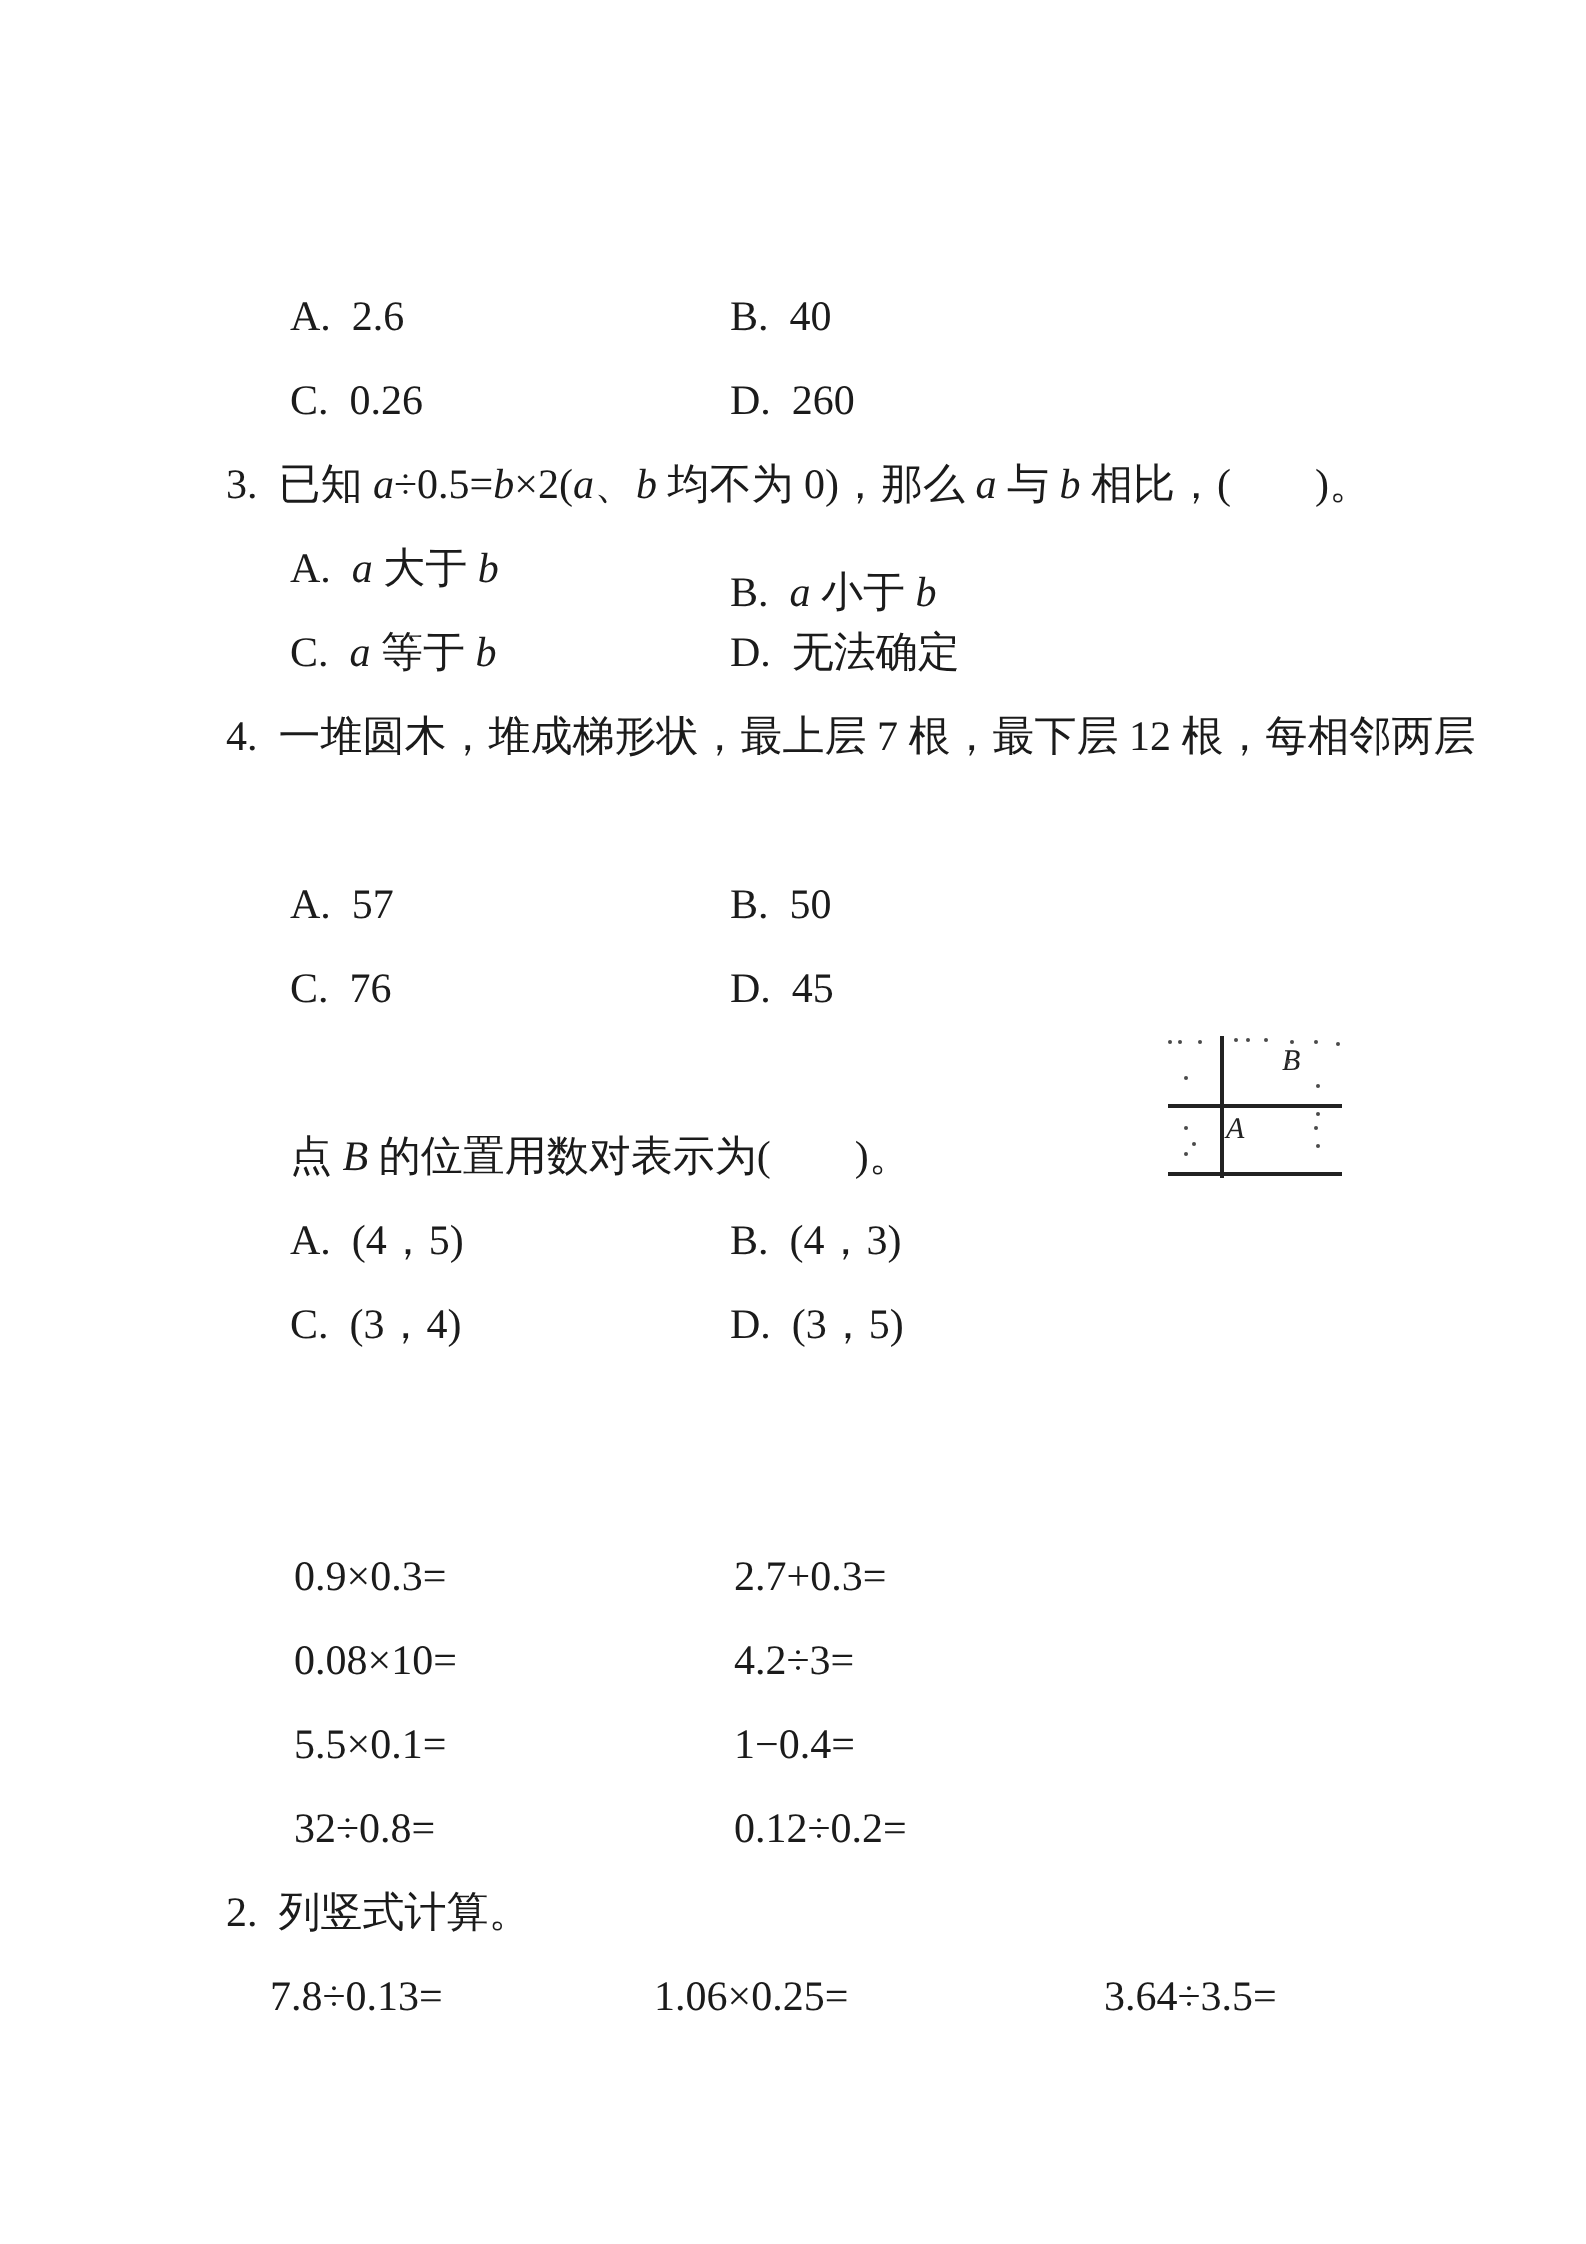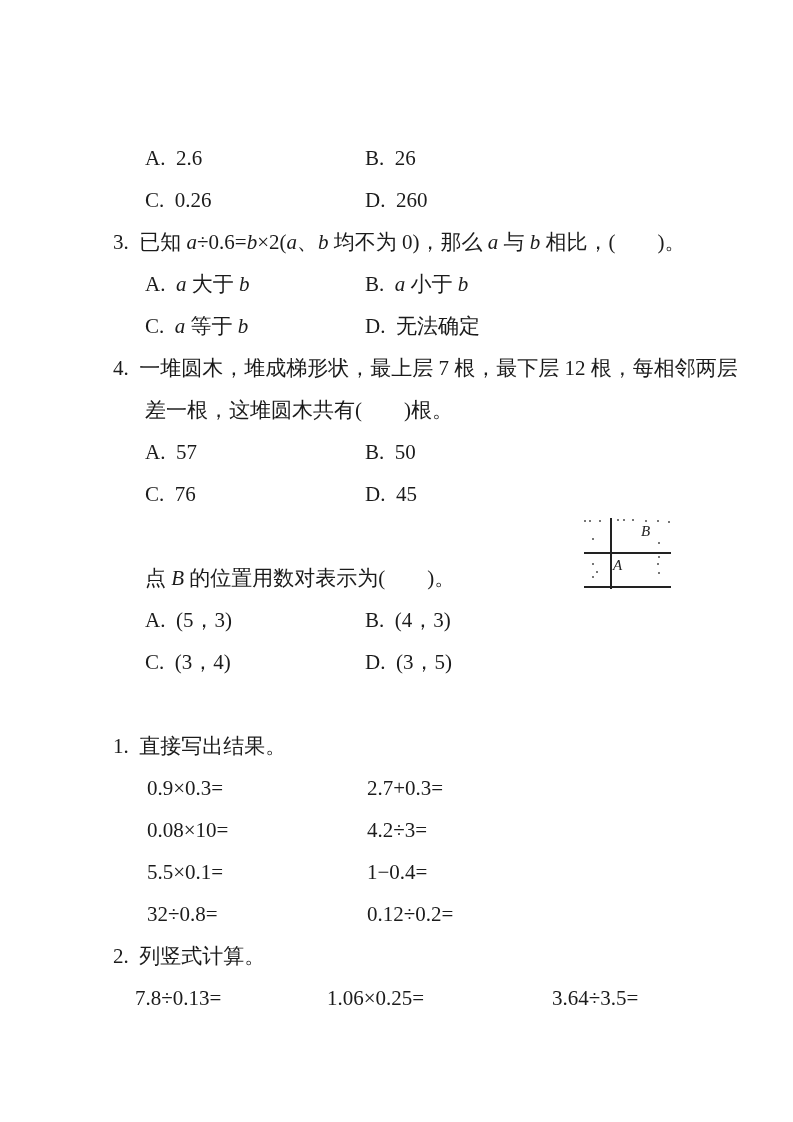--- a/index.html
+++ b/index.html
@@ -57,53 +57,51 @@
   }
   .fig .plabel.pb { left: 58px; top: 10px; }
   .fig .plabel.pa { left: 30px; top: 44px; }
 </style>
 </head>
 <body>
 
 <div class="page">
 
   <div class="cell" style="left:145px; top:146px">A.  2.6</div>
-  <div class="cell" style="left:365px; top:146px">B.  26</div>
+  <div class="cell" style="left:365px; top:146px">B.  40</div>
   <div class="cell" style="left:145px; top:188px">C.  0.26</div>
   <div class="cell" style="left:365px; top:188px">D.  260</div>
 
-  <div class="cell" style="left:113px; top:230px"><span>3.  已知 </span><span class="var">a</span><span>÷0.6=</span><span class="var">b</span><span>×2(</span><span class="var">a</span><span>、</span><span class="var">b</span><span> 均不为 0)，那么 </span><span class="var">a</span><span> 与 </span><span class="var">b</span><span> 相比，(        )。</span></div>
+  <div class="cell" style="left:113px; top:230px"><span>3.  已知 </span><span class="var">a</span><span>÷0.5=</span><span class="var">b</span><span>×2(</span><span class="var">a</span><span>、</span><span class="var">b</span><span> 均不为 0)，那么 </span><span class="var">a</span><span> 与 </span><span class="var">b</span><span> 相比，(        )。</span></div>
   <div class="cell" style="left:145px; top:272px"><span>A.  </span><span class="var">a</span><span> 大于 </span><span class="var">b</span></div>
-  <div class="cell" style="left:365px; top:272px"><span>B.  </span><span class="var">a</span><span> 小于 </span><span class="var">b</span></div>
+  <div class="cell" style="left:365px; top:284px"><span>B.  </span><span class="var">a</span><span> 小于 </span><span class="var">b</span></div>
   <div class="cell" style="left:145px; top:314px"><span>C.  </span><span class="var">a</span><span> 等于 </span><span class="var">b</span></div>
   <div class="cell" style="left:365px; top:314px">D.  无法确定</div>
 
   <div class="cell" style="left:113px; top:356px">4.  一堆圆木，堆成梯形状，最上层 7 根，最下层 12 根，每相邻两层</div>
-  <div class="cell" style="left:145px; top:398px">差一根，这堆圆木共有(        )根。</div>
   <div class="cell" style="left:145px; top:440px">A.  57</div>
   <div class="cell" style="left:365px; top:440px">B.  50</div>
   <div class="cell" style="left:145px; top:482px">C.  76</div>
   <div class="cell" style="left:365px; top:482px">D.  45</div>
 
   <div class="cell" style="left:145px; top:566px"><span>点 </span><span class="var">B</span><span> 的位置用数对表示为(        )。</span></div>
-  <div class="cell" style="left:145px; top:608px">A.  (5，3)</div>
+  <div class="cell" style="left:145px; top:608px">A.  (4，5)</div>
   <div class="cell" style="left:365px; top:608px">B.  (4，3)</div>
   <div class="cell" style="left:145px; top:650px">C.  (3，4)</div>
   <div class="cell" style="left:365px; top:650px">D.  (3，5)</div>
 
   <div class="fig">
     <span class="vline"></span>
     <span class="hline h1"></span>
     <span class="hline h2"></span>
     <span class="plabel pb">B</span>
     <span class="plabel pa">A</span>
     <span id="fig-dots"><span class="dot" style="left: 1px; top: 6px;"></span><span class="dot" style="left: 6px; top: 6px;"></span><span class="dot" style="left: 16px; top: 6px;"></span><span class="dot" style="left: 34px; top: 5px;"></span><span class="dot" style="left: 40px; top: 5px;"></span><span class="dot" style="left: 49px; top: 5px;"></span><span class="dot" style="left: 62px; top: 6px;"></span><span class="dot" style="left: 74px; top: 6px;"></span><span class="dot" style="left: 85px; top: 7px;"></span><span class="dot" style="left: 9px; top: 24px;"></span><span class="dot" style="left: 60px; top: 16px;"></span><span class="dot" style="left: 75px; top: 28px;"></span><span class="dot" style="left: 75px; top: 42px;"></span><span class="dot" style="left: 9px; top: 49px;"></span><span class="dot" style="left: 13px; top: 57px;"></span><span class="dot" style="left: 74px; top: 49px;"></span><span class="dot" style="left: 9px; top: 62px;"></span><span class="dot" style="left: 75px; top: 58px;"></span></span>
   </div>
 
-  <div class="cell" style="left:113px; top:734px">1.  直接写出结果。</div>
 
   <div class="cell" style="left:147px; top:776px">0.9×0.3=</div>
   <div class="cell" style="left:367px; top:776px">2.7+0.3=</div>
   <div class="cell" style="left:147px; top:818px">0.08×10=</div>
   <div class="cell" style="left:367px; top:818px">4.2÷3=</div>
   <div class="cell" style="left:147px; top:860px">5.5×0.1=</div>
   <div class="cell" style="left:367px; top:860px">1−0.4=</div>
   <div class="cell" style="left:147px; top:902px">32÷0.8=</div>
   <div class="cell" style="left:367px; top:902px">0.12÷0.2=</div>
 

